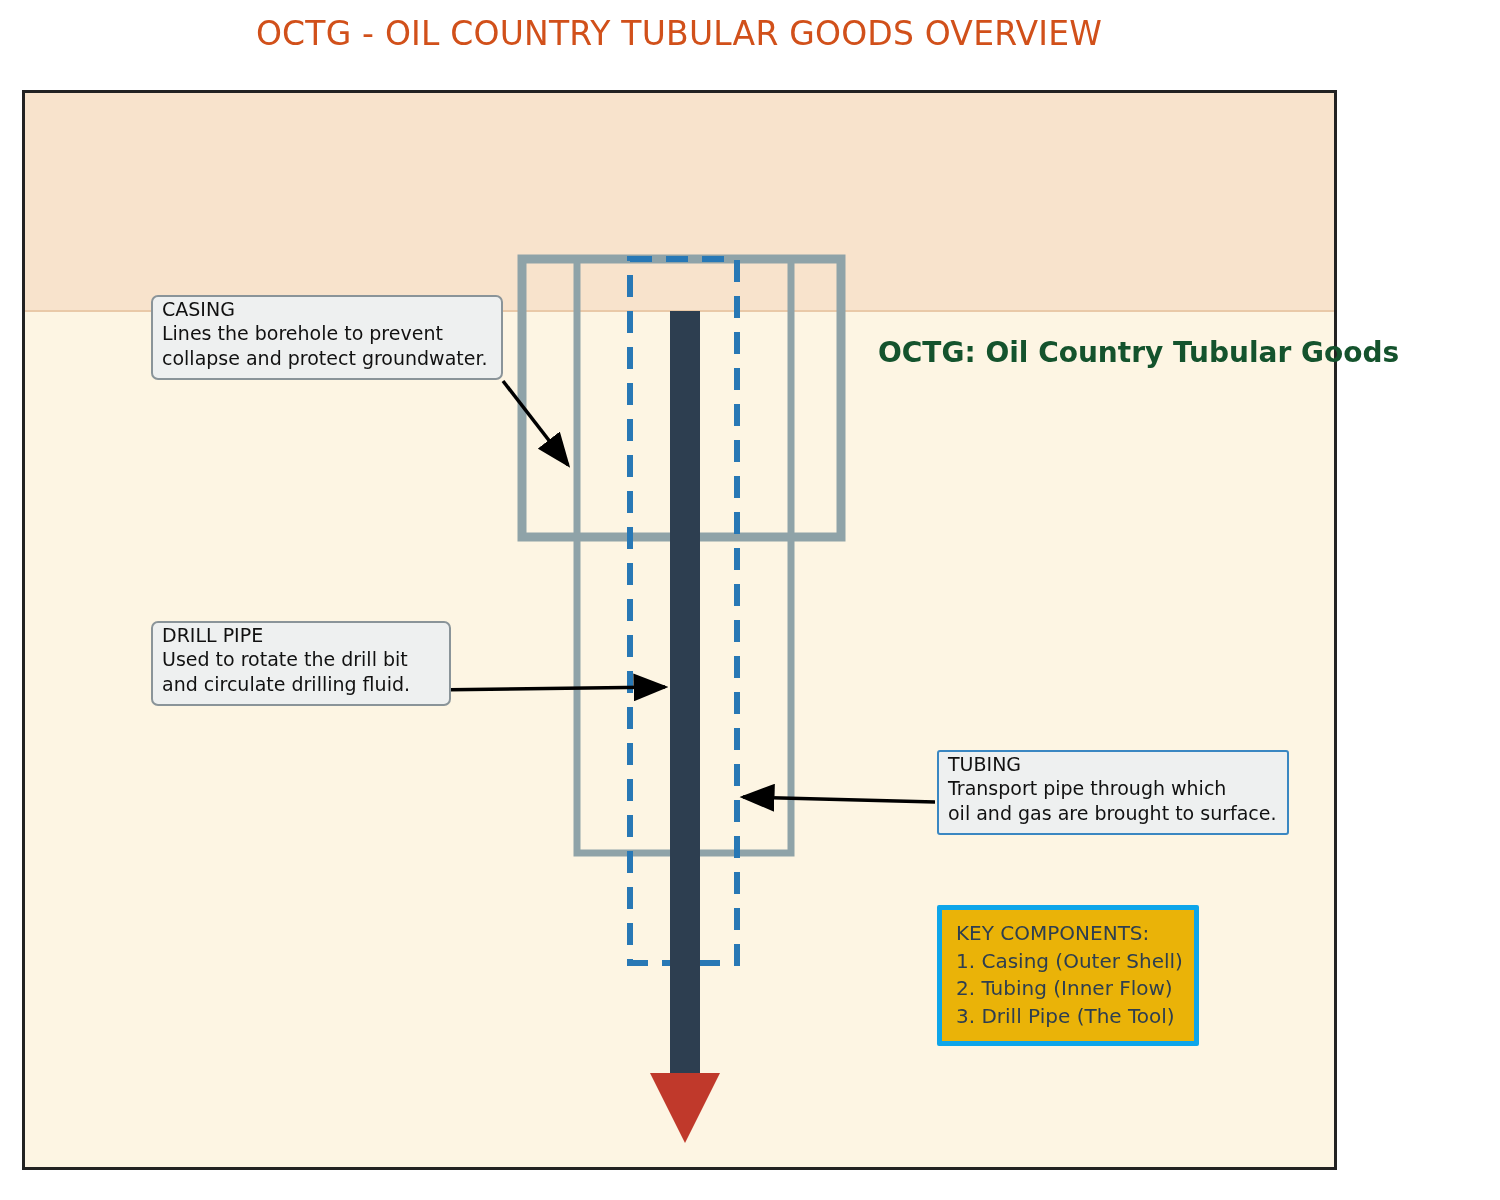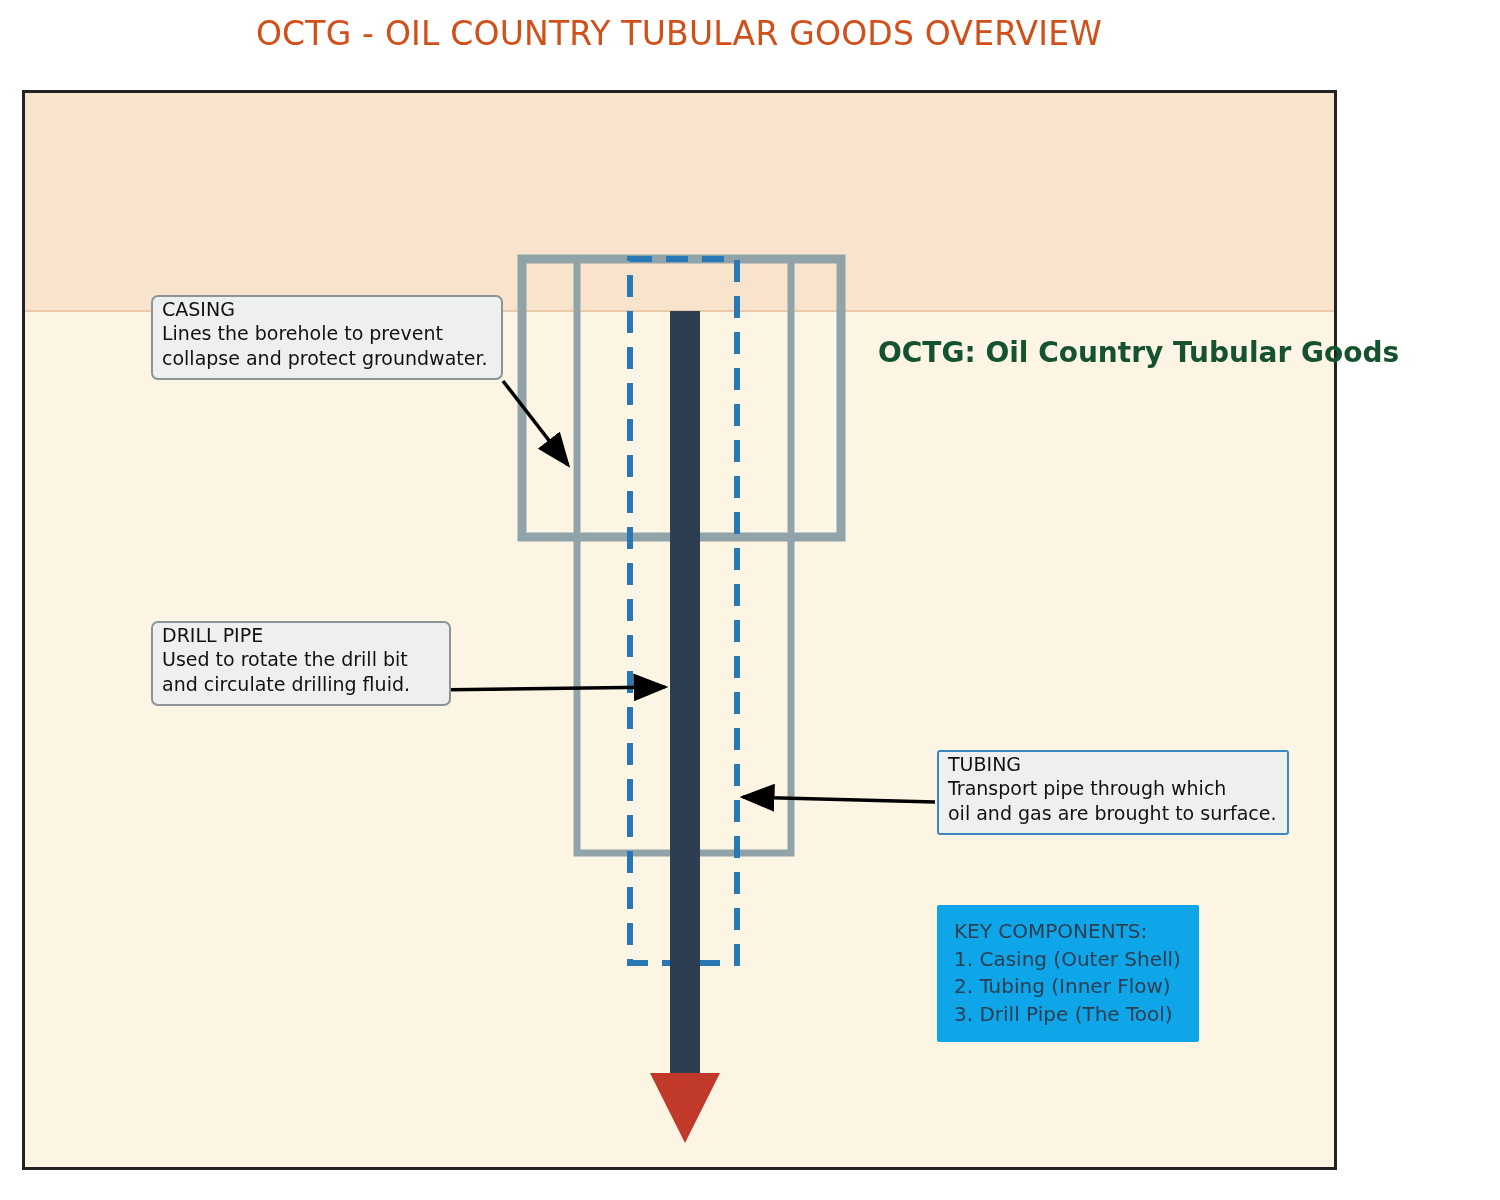--- a/index.html
+++ b/index.html
@@ -115,22 +115,22 @@
   #annot-drillpipe{ left: 126px; top: 528px; width: 300px; }
   #annot-tubing   { left: 912px; top: 637px; width: 352px; }
 
   #key-components {
     position: absolute;
     left: 912px;
     top: 812px;
     width: 262px;
     box-sizing: border-box;
     padding: 10px 12px 11px 14px;
-    background: #0ea5e9;
-    border: 3px solid #0ea5e9;
+    background: #eab308;
+    border: 5px solid #0ea5e9;
     border-radius: 2px;
     font-size: 20px;
     line-height: 1.38;
     color: #2d3e50;
     white-space: pre;
     font-family: "DejaVu Sans", sans-serif;
   }
 </style>
 </head>
 <body>

